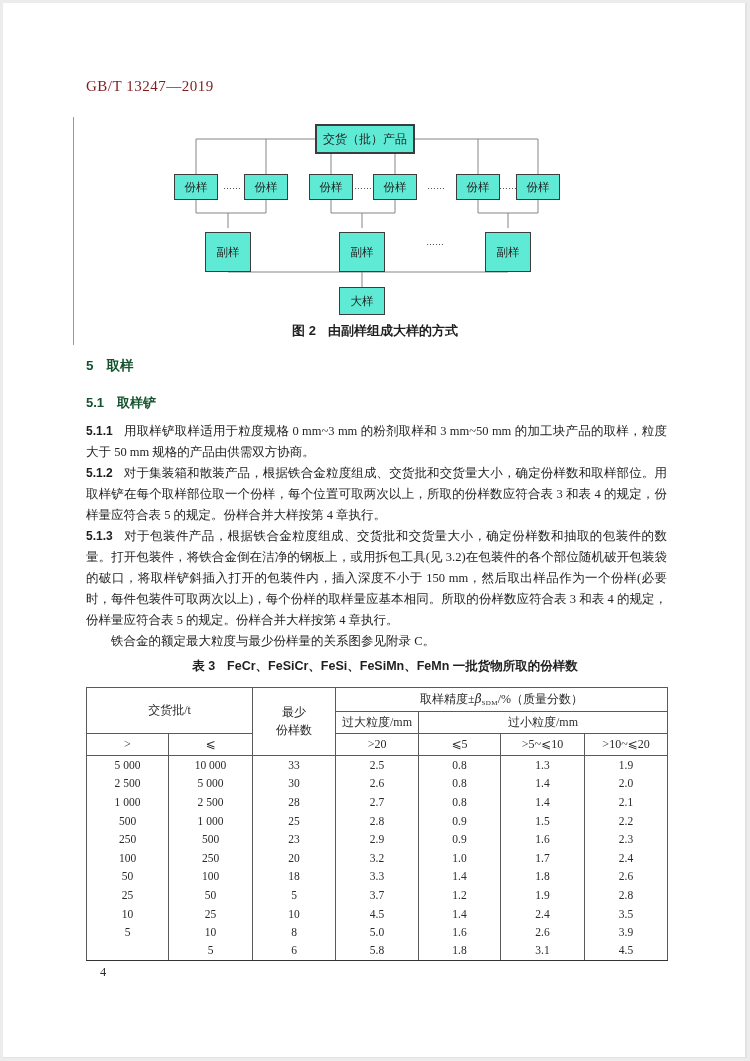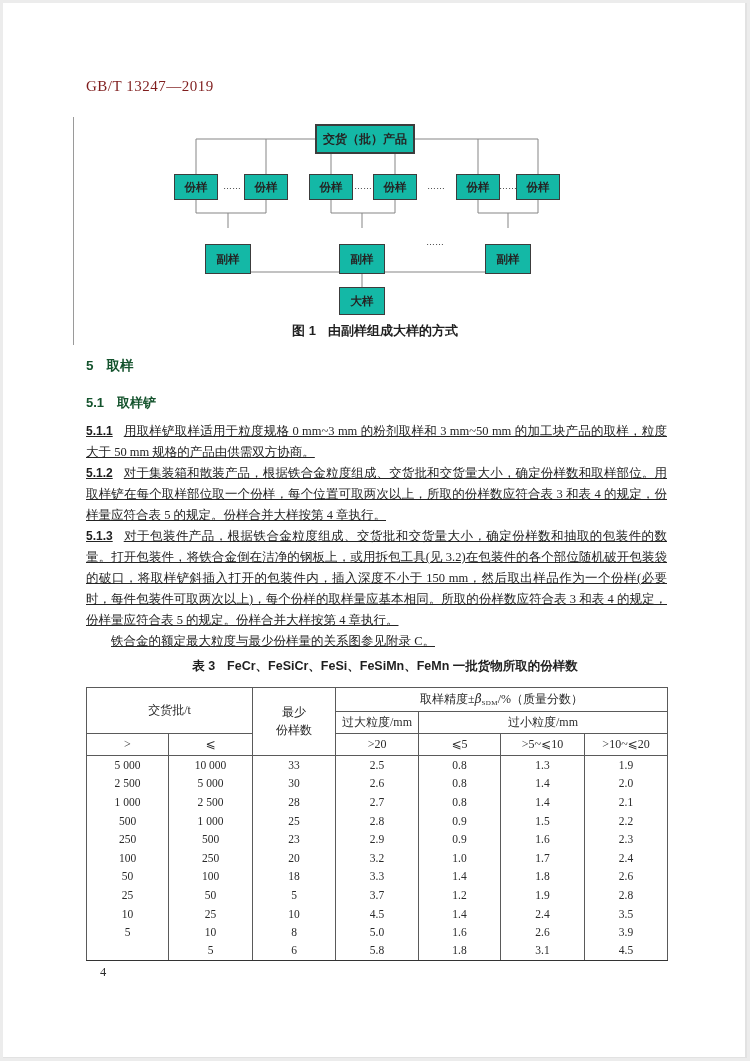--- a/index.html
+++ b/index.html
@@ -9,46 +9,46 @@
 
   
   .std-code{position:absolute;left:86px;top:78px;font-family:"Liberation Serif","DejaVu Serif",serif;
             font-weight:normal;font-size:15px;letter-spacing:.5px;color:#7f1d1d;}
 
   
   .change-bar{position:absolute;left:73px;top:117px;width:1px;height:228px;background:#9a9a9a;}
 
   
   .fig-lines{position:absolute;left:0;top:0;width:750px;height:360px;}
-  .dbox{position:absolute;box-sizing:border-box;background:#14b8a6;border:1.5px solid #3c3c3c;
+  .dbox{position:absolute;box-sizing:border-box;background:#5eead4;border:1.5px solid #3c3c3c;
         display:flex;align-items:center;justify-content:center;
-        font-family:"Liberation Sans","DejaVu Sans",sans-serif;font-weight:700;font-size:11.5px;
+        font-family:"Liberation Sans","DejaVu Sans",sans-serif;font-weight:400;font-size:11.5px;
         color:#252525;white-space:nowrap;}
   .dbox.top{left:315px;top:124px;width:100px;height:30px;border-width:2px;font-size:12px;}
   .dbox.fy{top:174px;width:44px;height:26px;}
   .fy1{left:174px}.fy2{left:244px}.fy3{left:309px}.fy4{left:373px}.fy5{left:456px}.fy6{left:516px}
-  .dbox.fu{top:244px;width:46px;height:30px;}
+  .dbox.fu{top:232px;width:46px;height:40px;}
   .fu1{left:205px}.fu2{left:339px}.fu3{left:485px}
   .dbox.da{left:339px;top:287px;width:46px;height:28px;}
   .dots{position:absolute;font-size:9px;letter-spacing:0;color:#333;white-space:nowrap;
         transform:translateX(-50%);font-family:"Liberation Sans","DejaVu Sans",sans-serif;}
   .dots.r1{top:181px;}
   .dt1{left:232px}.dt2{left:363px}.dt3{left:436px}.dt4{left:508px}
   .dots.r2{top:237px;left:435px;}
   .fig-caption{position:absolute;left:0;top:322px;width:750px;text-align:center;
         font-family:"Liberation Sans","DejaVu Sans",sans-serif;font-weight:bold;font-size:13px;color:#1f1f1f;}
   .fig-caption .cnum{margin-right:12px;}
 
   
   .textblock{position:absolute;left:86px;top:355px;width:581px;}
   .sec-h{font-family:"Liberation Sans","DejaVu Sans",sans-serif;font-weight:bold;color:#14532d;
          font-size:13.5px;line-height:21px;margin:0 0 0 0;}
   .sec-h .hnum{margin-right:13px;}
   .sec-h2{margin-top:16px;font-size:13px;}
-  .para{font-size:12.5px;line-height:21px;margin:0;text-align:justify;color:#242424;text-decoration:underline;}
+  .para{font-size:12.5px;line-height:21px;margin:0;text-align:justify;color:#242424;}
   .para.first{margin-top:8px;}
   .pnum{font-family:"Liberation Sans","DejaVu Sans",sans-serif;font-weight:bold;font-size:12px;
         margin-right:11px;color:#1d1d1d;}
   .para.indent{text-indent:2em;}
 
   
   .tbl-title{position:absolute;left:0;top:658px;width:750px;text-align:center;
         font-family:"Liberation Sans","DejaVu Sans",sans-serif;font-weight:bold;font-size:12.5px;color:#1f1f1f;padding-left:10px;}
   .tbl-title .tnum{margin-right:12px;}
   table.t3{position:absolute;left:86px;top:687px;width:579px;border-collapse:collapse;table-layout:fixed;
@@ -100,21 +100,21 @@
   <div class="dots r1 dt4">……</div>
 
   <div class="dbox fu fu1">副样</div>
   <div class="dbox fu fu2">副样</div>
   <div class="dbox fu fu3">副样</div>
   <div class="dots r2">……</div>
 
   <div class="dbox da">大样</div>
 
   <div class="fig-caption">
-    <span class="cnum">图 1</span><span>由副样组成大样的方式</span>
+    <span class="cnum">图 2</span><span>由副样组成大样的方式</span>
   </div>
 
   <div class="textblock">
     <div class="sec-h">
       <span class="hnum">5</span><span>取样</span>
     </div>
     <div class="sec-h sec-h2">
       <span class="hnum">5.1</span><span>取样铲</span>
     </div>
     <p class="para first">

